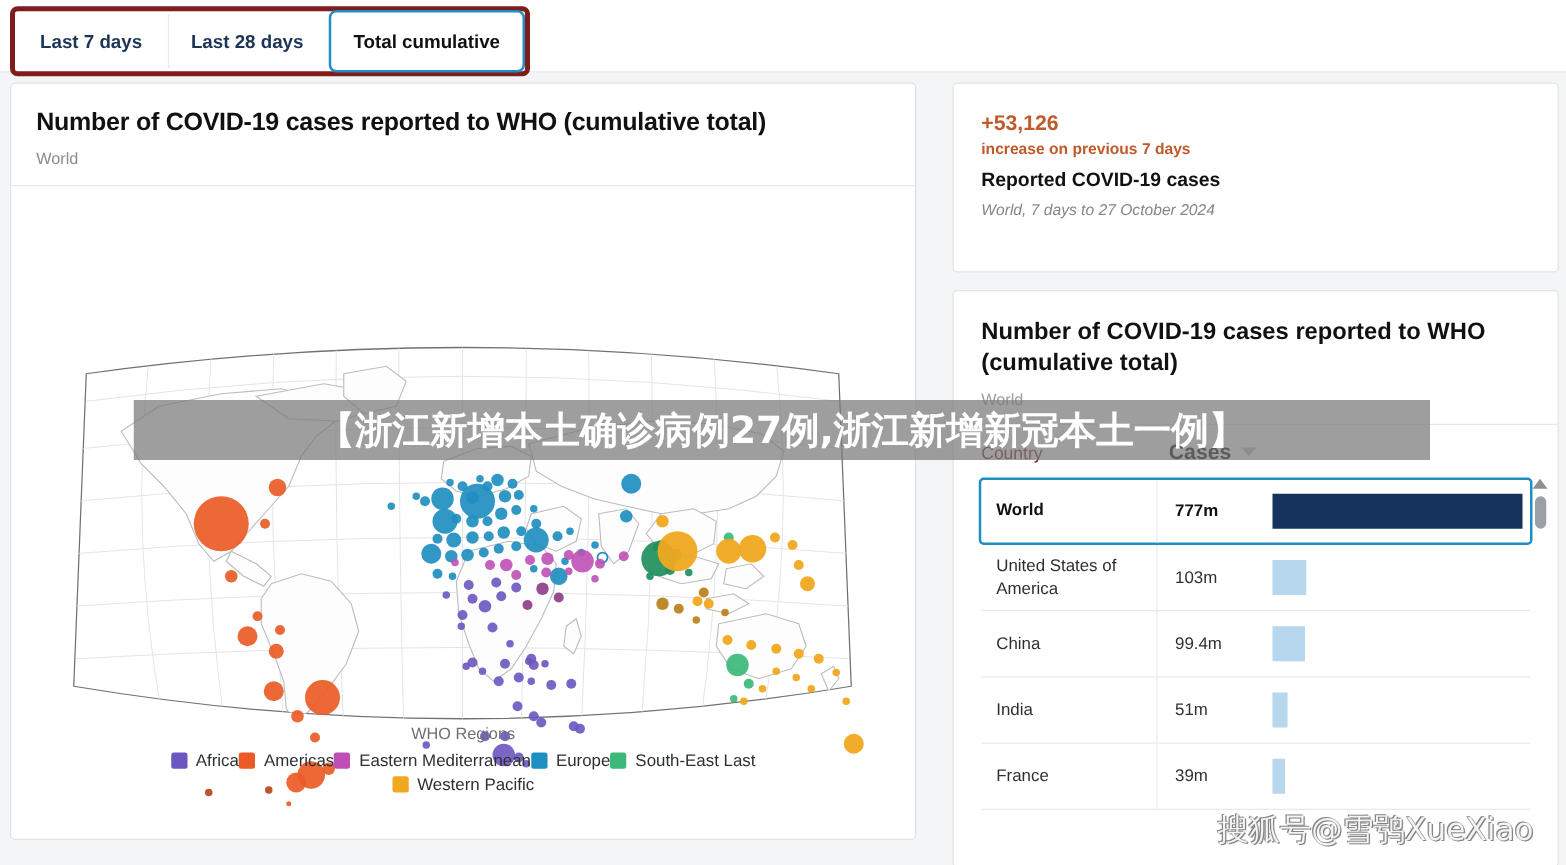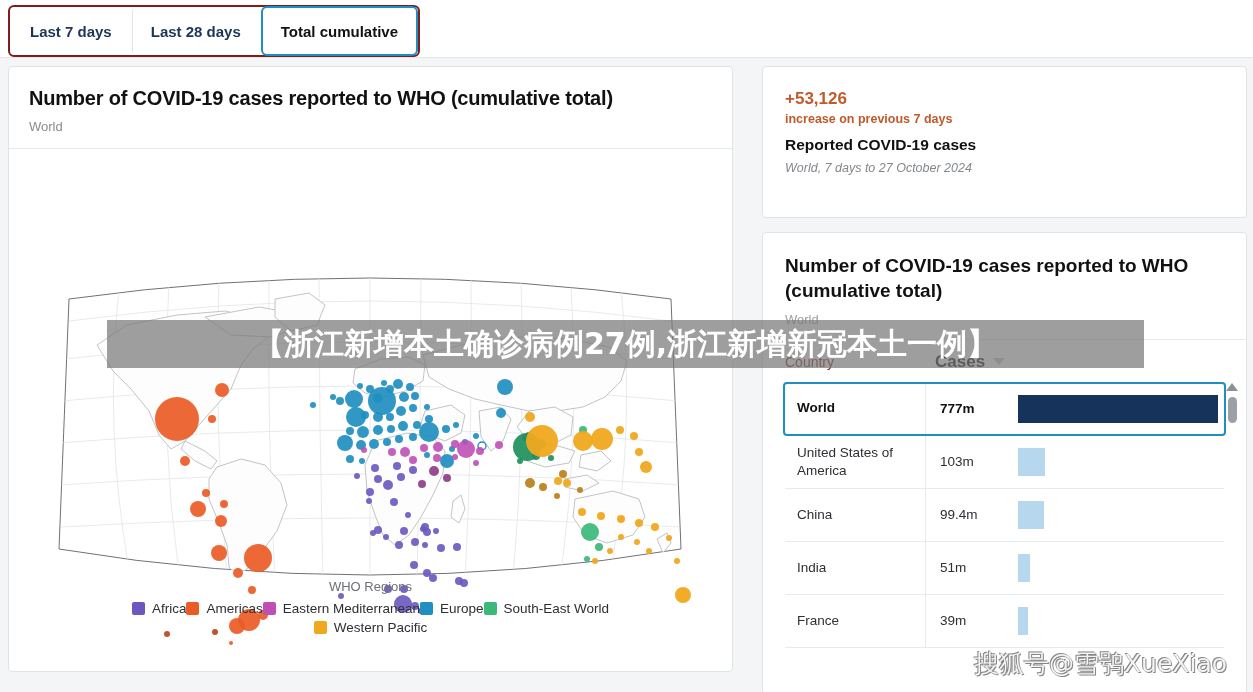--- a/index.html
+++ b/index.html
@@ -12,21 +12,21 @@
   .app{position:absolute;inset:0;background:#f4f5f6;}
 
   
   .topbar{
     position:absolute;left:0;top:0;width:1253px;height:57px;
     background:#ffffff;border-bottom:1px solid #e3e6e8;
   }
   .tabgroup{
     position:absolute;left:8px;top:5px;height:48px;
     display:flex;align-items:stretch;
-    background:#fff;border:2px solid #7f1d1d;border-radius:6px;
+    background:#fff;border:4px solid #7f1d1d;border-radius:6px;
   }
   .tab{
     display:flex;align-items:center;justify-content:center;
     padding:0 18px;font-size:15px;font-weight:700;color:#1c3557;
     cursor:pointer;border:2px solid transparent;border-radius:5px;
     white-space:nowrap;
   }
   .tab + .tab{border-left:1px solid #e1e4e6;}
   .tab.active{
     color:#111;border:2px solid #1f8ec0;border-radius:6px;background:#fff;
@@ -457,21 +457,21 @@
             <div class="legend-item">
               <span class="sw" style="background:#bf4fb5"></span>
               <span class="legend-label">Eastern Mediterranean</span>
             </div>
             <div class="legend-item">
               <span class="sw" style="background:#1f8ec0"></span>
               <span class="legend-label">Europe</span>
             </div>
             <div class="legend-item">
               <span class="sw" style="background:#3cb878"></span>
-              <span class="legend-label">South-East World</span>
+              <span class="legend-label">South-East Last</span>
             </div>
           </div>
           <div class="legend-row">
             <div class="legend-item">
               <span class="sw" style="background:#f0a91f"></span>
               <span class="legend-label">Western Pacific</span>
             </div>
           </div>
         </div>
       </div>

